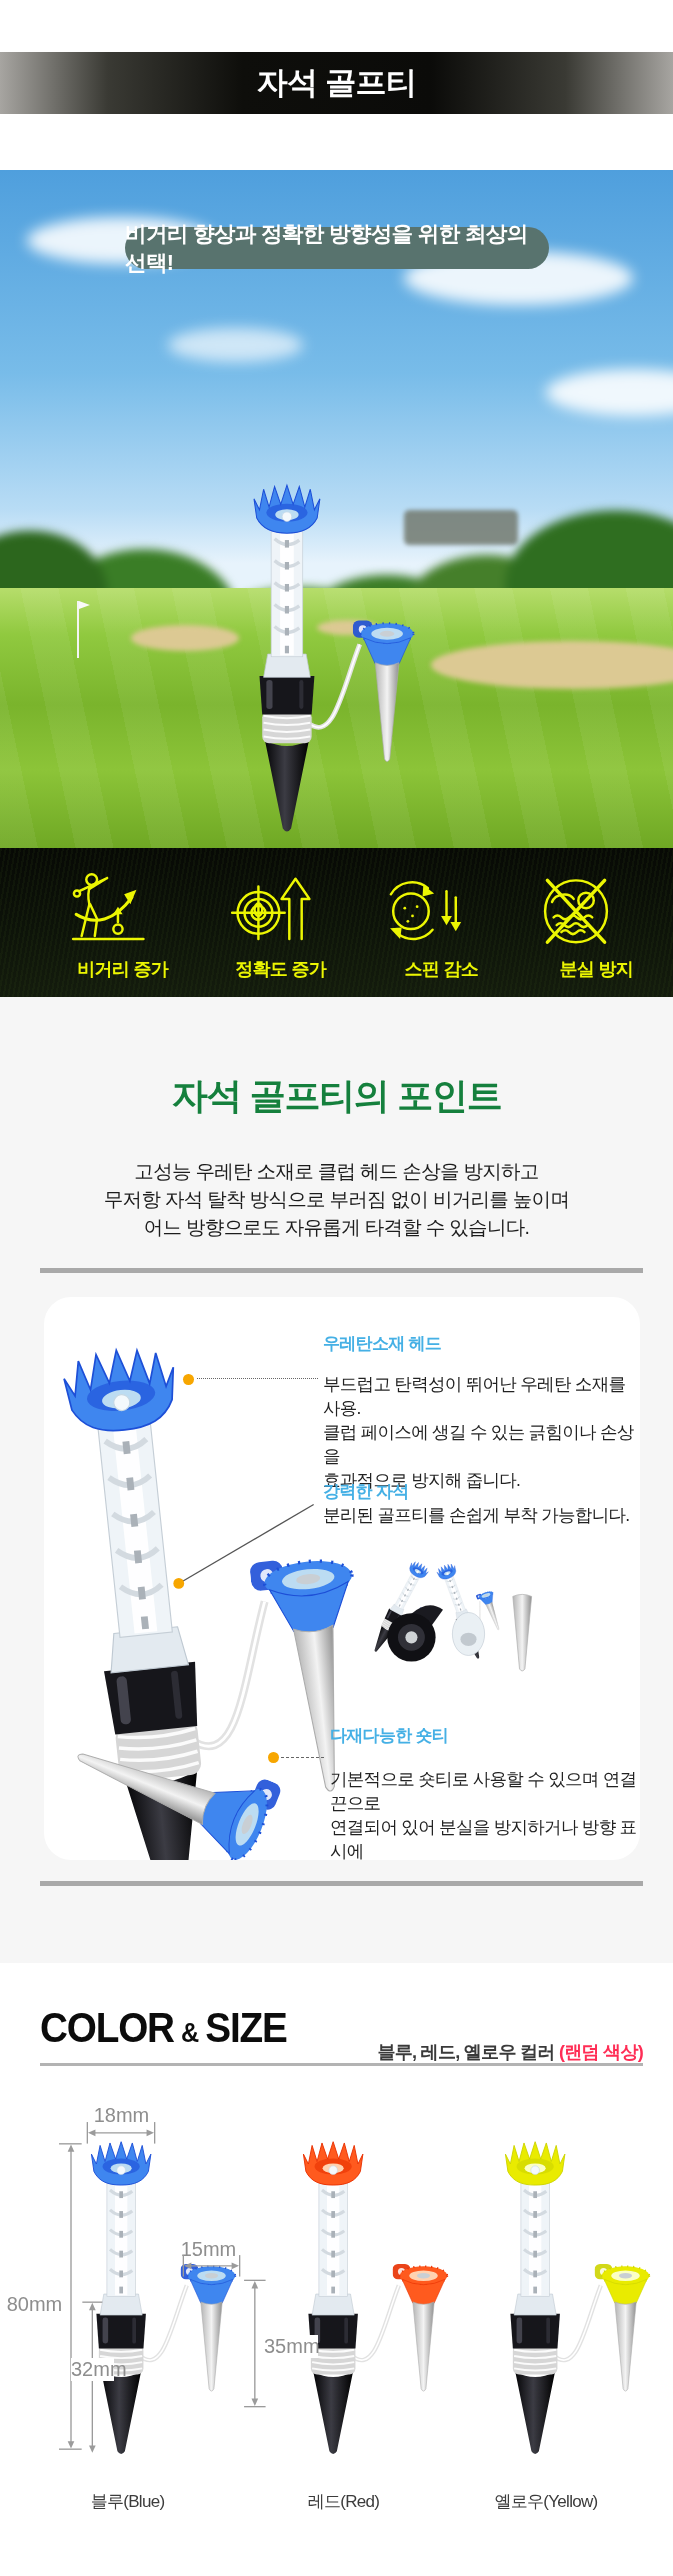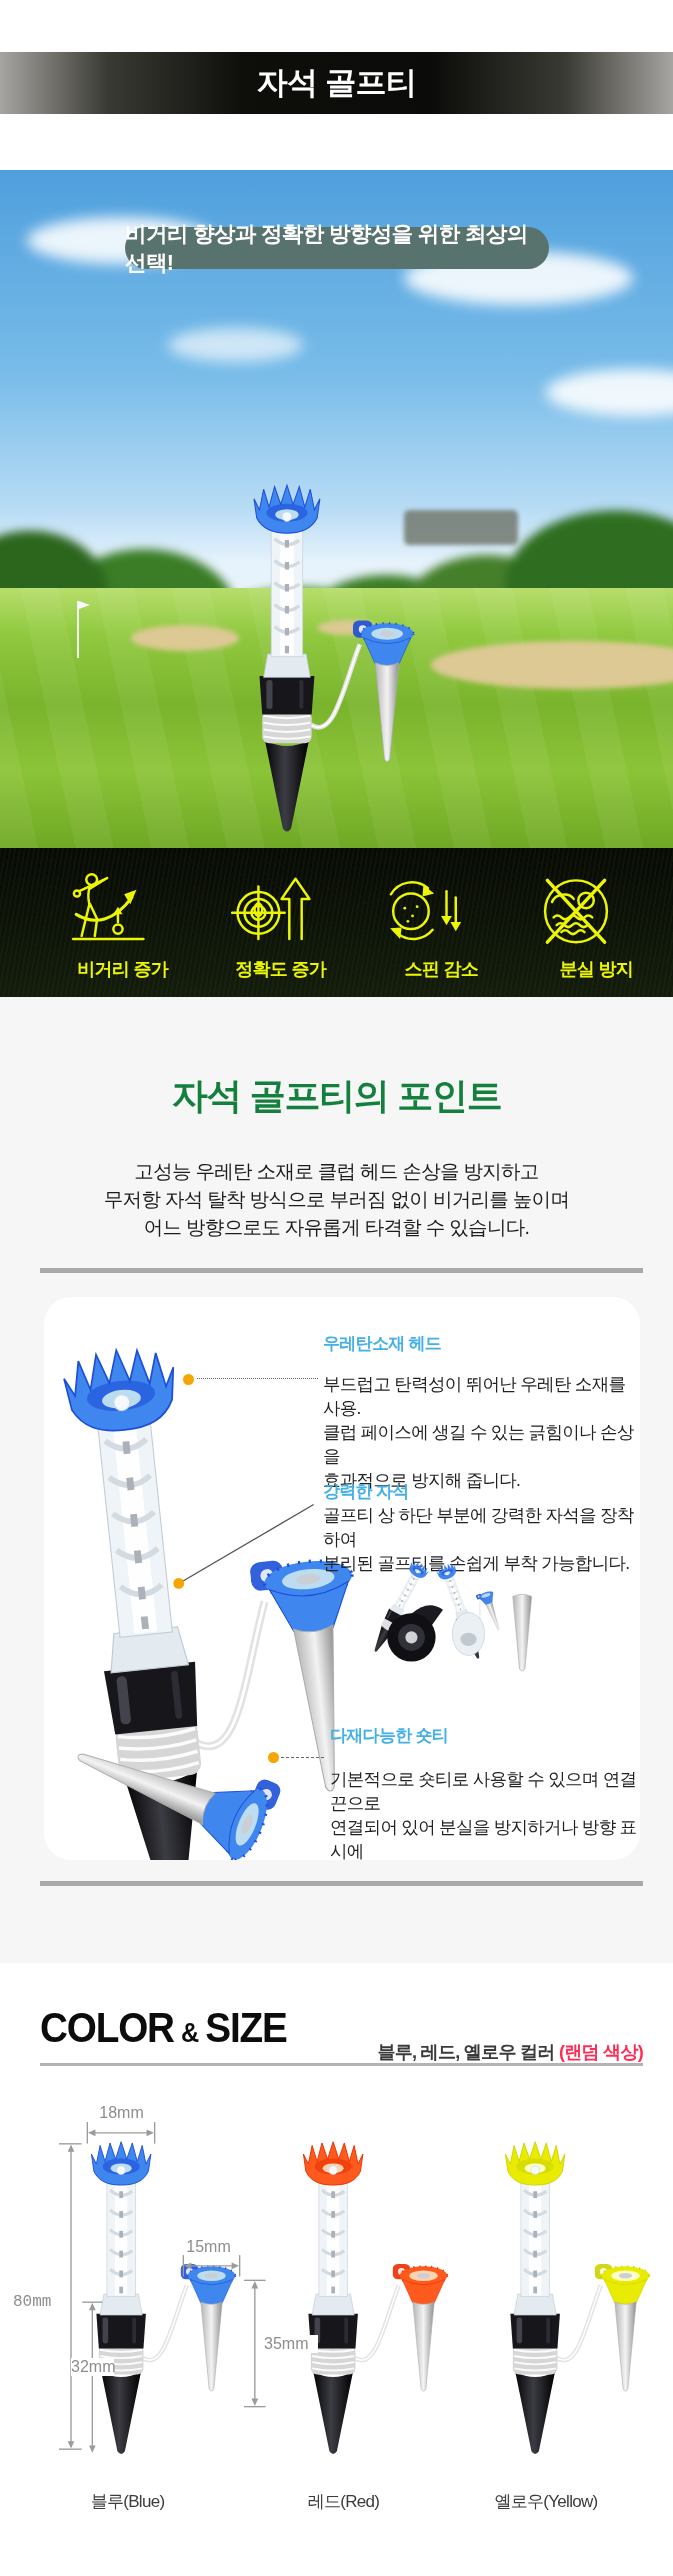--- a/index.html
+++ b/index.html
@@ -58,21 +58,21 @@
   .dot-line { height:0; border-top:1.3px dotted #666; }
   .dash-line { height:0; border-top:1.3px dashed #666; }
 
   
   .cs-section { left:0; top:1963px; width:673px; height:613px; background:#fff; }
   .cs-title { left:40px; top:40px; font-size:43px; font-weight:800; color:#0c0c0c; letter-spacing:-1.3px; transform:scaleX(.9); transform-origin:left; white-space:nowrap; }
   .cs-title .amp { font-size:28px; font-weight:700; margin:0 8px; }
   .cs-subtitle { right:30px; top:77px; font-size:18px; font-weight:700; color:#3a3a3a; letter-spacing:-0.7px; }
   .cs-subtitle .accent { color:#ff2d55; }
   .cs-divider { left:40px; top:100px; width:603px; height:3.4px; background:#b3b3b3; }
-  .dim-label { font-size:16px; color:#8e8e8e; text-align:center; background:#fff; }
+  .dim-label { font-size:20px; color:#8e8e8e; text-align:center; background:#fff; }
   .dim-arrow svg { stroke:#9b9b9b; stroke-width:2; fill:none; }
   .dim-arrow polygon { fill:#9b9b9b; stroke:none; }
   .variant-label { top:527px; text-align:center; font-size:17px; color:#3c3c3c; letter-spacing:-0.7px; }
 
   
   .c-blue   { --c:#1d4fd7; --c2:#3f86ef; --c3:#bcdcf2; }
   .c-red    { --c:#e83000; --c2:#ff5a1e; --c3:#ffd2b0; }
   .c-yellow { --c:#cdd400; --c2:#e9eb00; --c3:#fbffc4; }
   svg.tee { overflow:visible; }
 </style>
@@ -254,21 +254,20 @@
         <span>클럽 페이스에 생길 수 있는 긁힘이나 손상을</span>
         <span>효과적으로 방지해 줍니다.</span>
       </div>
 
       <div class="abs feat-title" style="left:279px;top:183px;">강력한 자석</div>
       <svg class="abs" style="left:128px;top:206px;" width="143" height="88" viewBox="0 0 212 130">
         <line x1="210" y1="2" x2="12" y2="118" stroke="#555" stroke-width="2"></line>
         <circle cx="10" cy="119" r="8" fill="#f7a600"></circle>
       </svg>
       <div class="abs feat-text" style="left:279px;top:206px;">
-        <span>골프티 상 하단 부분에 강력한 자석을 장착하여</span>
         <span>분리된 골프티를 손쉽게 부착 가능합니다.</span>
       </div>
 
       <svg class="abs tee c-blue" style="left:333px;top:266px;transform:rotate(28deg);" width="67" height="103" viewBox="0 0 100 153">
           <use href="#tee-full"></use>
         </svg>
       <svg class="abs tee c-blue" style="left:397px;top:259px;transform:rotate(-20deg);" width="67" height="103" viewBox="0 0 100 153">
           <use href="#tee-full"></use>
         </svg>
       <svg class="abs" style="left:337px;top:290px;" width="175" height="94" viewBox="0 0 260 140">
@@ -313,21 +312,21 @@
     <div class="abs dim-label" style="left:88px;top:141px;width:67px;">18mm</div>
     <div class="abs dim-arrow" style="left:86px;top:159px;">
       <svg width="70" height="23" viewBox="0 0 104 34">
           <line x1="2" y1="0" x2="2" y2="32"></line>
           <line x1="102" y1="0" x2="102" y2="32"></line>
           <line x1="8" y1="16" x2="96" y2="16"></line>
           <polygon points="3,16 14,11 14,21"></polygon>
           <polygon points="101,16 90,11 90,21"></polygon>
         </svg>
     </div>
-    <div class="abs dim-label" style="left:6.7px;top:330px;width:51px;text-align:center;font-family:Liberation Mono, monospace;">80mm</div>
+    <div class="abs dim-label" style="left:6.7px;top:330px;width:51px;text-align:left;">80mm</div>
     <div class="abs dim-arrow" style="left:59px;top:178px;">
       <svg width="24" height="311" viewBox="0 0 36 462">
           <line x1="0" y1="2" x2="34" y2="2"></line>
           <line x1="0" y1="460" x2="34" y2="460"></line>
           <line x1="18" y1="8" x2="18" y2="454"></line>
           <polygon points="18,3 13,14 23,14"></polygon>
           <polygon points="18,459 13,448 23,448"></polygon>
         </svg>
     </div>
     <div class="abs dim-arrow" style="left:81px;top:337px;">

